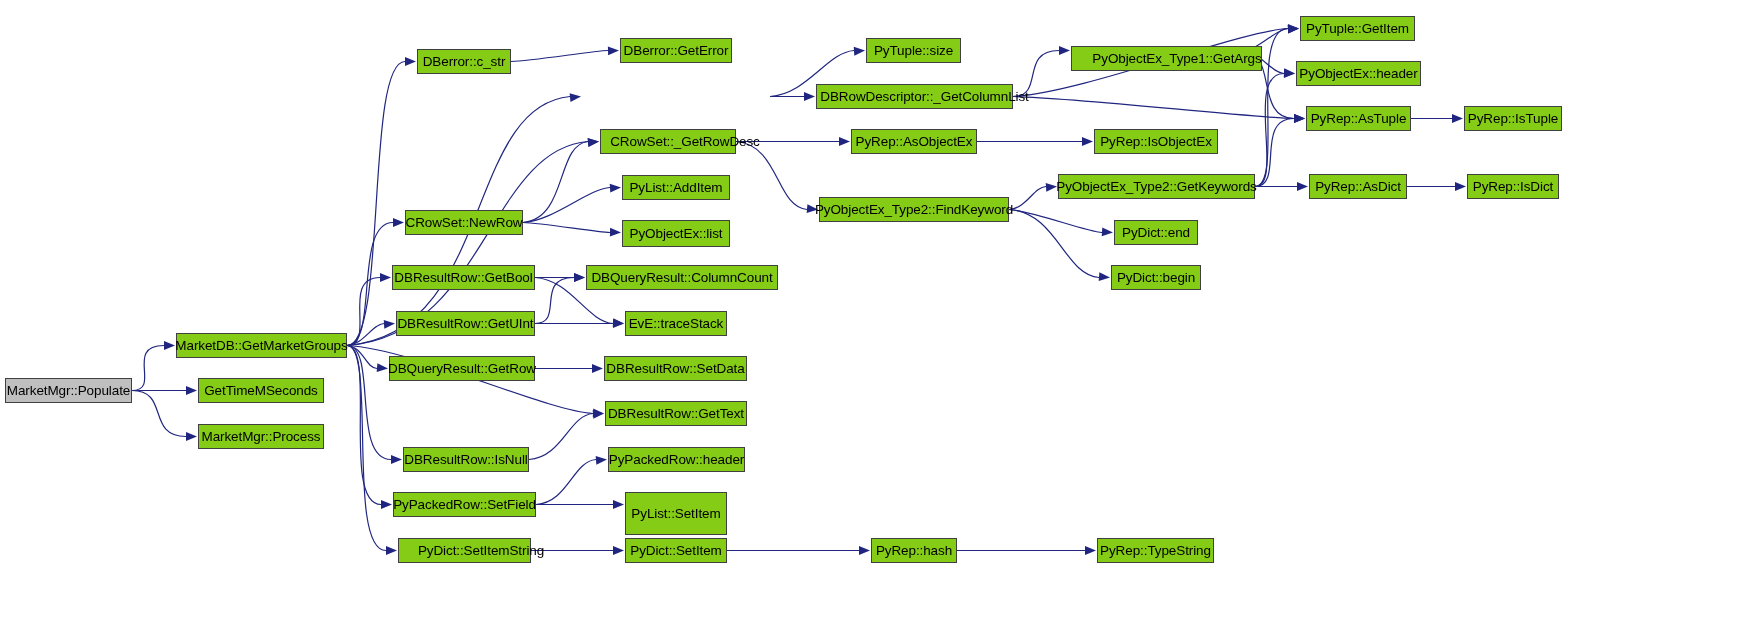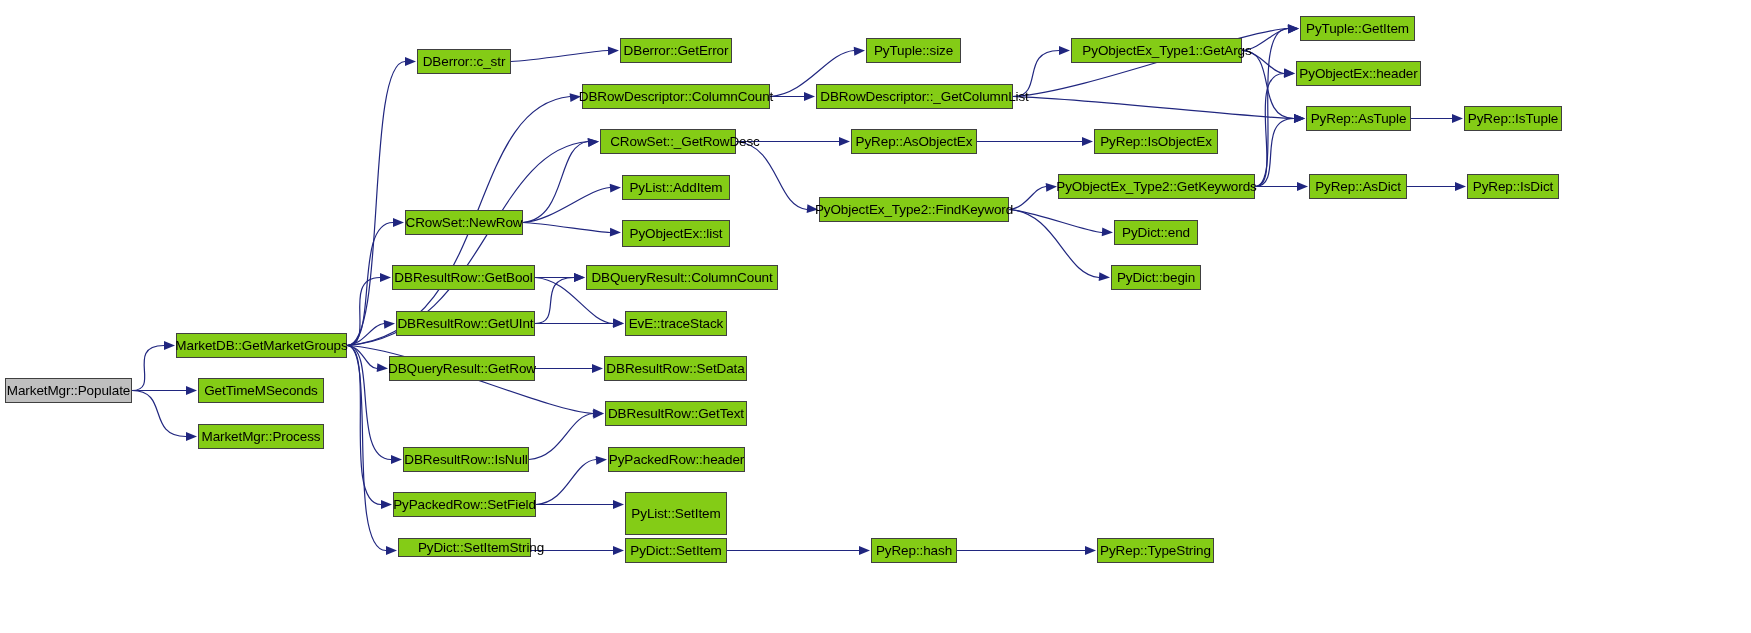--- a/index.html
+++ b/index.html
@@ -144,46 +144,45 @@
       <path d="M1411,118.5 L1452,118.5" fill="none" stroke="#20267f" stroke-width="1.2"></path>
       <polygon points="1463.00,118.50 1452.00,114.10 1452.00,122.90" fill="#20267f"></polygon>
       <path d="M1407,186.5 L1455,186.5" fill="none" stroke="#20267f" stroke-width="1.2"></path>
       <polygon points="1466.00,186.50 1455.00,182.10 1455.00,190.90" fill="#20267f"></polygon>
     </svg>
 <div class="gnode highlight" style="left: 5px; top: 378px; width: 127px; height: 25px;">MarketMgr::Populate</div>
     <div class="gnode" style="left: 176px; top: 333px; width: 171px; height: 25px;">MarketDB::GetMarketGroups</div>
     <div class="gnode" style="left: 198px; top: 378px; width: 126px; height: 25px;">GetTimeMSeconds</div>
     <div class="gnode" style="left: 198px; top: 424px; width: 126px; height: 25px;">MarketMgr::Process</div>
     <div class="gnode" style="left: 417px; top: 49px; width: 94px; height: 25px;">DBerror::c_str</div>
-    <div class="gnode" style="left: 582px; top: 84px; width: 188px; height: 25px;">DBRowDescriptor::ColumnCount</div>
     <div class="gnode" style="left: 600px; top: 129px; width: 136px; height: 25px; padding-left: 34px;">CRowSet::_GetRowDesc</div>
     <div class="gnode" style="left: 405px; top: 210px; width: 118px; height: 25px;">CRowSet::NewRow</div>
     <div class="gnode" style="left: 622px; top: 175px; width: 108px; height: 25px;">PyList::AddItem</div>
     <div class="gnode" style="left: 622px; top: 220px; width: 108px; height: 27px;">PyObjectEx::list</div>
     <div class="gnode" style="left: 392px; top: 265px; width: 143px; height: 25px;">DBResultRow::GetBool</div>
     <div class="gnode" style="left: 396px; top: 311px; width: 139px; height: 25px;">DBResultRow::GetUInt</div>
     <div class="gnode" style="left: 586px; top: 265px; width: 192px; height: 25px;">DBQueryResult::ColumnCount</div>
     <div class="gnode" style="left: 625px; top: 311px; width: 102px; height: 25px;">EvE::traceStack</div>
     <div class="gnode" style="left: 389px; top: 356px; width: 146px; height: 25px;">DBQueryResult::GetRow</div>
     <div class="gnode" style="left: 604px; top: 356px; width: 143px; height: 25px;">DBResultRow::SetData</div>
     <div class="gnode" style="left: 605px; top: 401px; width: 142px; height: 25px;">DBResultRow::GetText</div>
     <div class="gnode" style="left: 403px; top: 447px; width: 126px; height: 25px;">DBResultRow::IsNull</div>
     <div class="gnode" style="left: 608px; top: 447px; width: 137px; height: 25px;">PyPackedRow::header</div>
     <div class="gnode" style="left: 393px; top: 492px; width: 143px; height: 25px;">PyPackedRow::SetField</div>
     <div class="gnode" style="left: 625px; top: 492px; width: 102px; height: 43px;">PyList::SetItem</div>
-    <div class="gnode" style="left: 398px; top: 538px; width: 133px; height: 19px; padding-left: 33px;">PyDict::SetItemString</div>
+    <div class="gnode" style="left: 398px; top: 538px; width: 133px; height: 25px; padding-left: 33px;">PyDict::SetItemString</div>
     <div class="gnode" style="left: 625px; top: 538px; width: 102px; height: 25px;">PyDict::SetItem</div>
     <div class="gnode" style="left: 871px; top: 538px; width: 86px; height: 25px;">PyRep::hash</div>
     <div class="gnode" style="left: 1097px; top: 538px; width: 117px; height: 25px;">PyRep::TypeString</div>
     <div class="gnode" style="left: 620px; top: 38px; width: 112px; height: 25px;">DBerror::GetError</div>
     <div class="gnode" style="left: 866px; top: 38px; width: 95px; height: 25px;">PyTuple::size</div>
     <div class="gnode" style="left: 816px; top: 84px; width: 197px; height: 25px; padding-left: 20px;">DBRowDescriptor::_GetColumnList</div>
     <div class="gnode" style="left: 851px; top: 129px; width: 126px; height: 25px;">PyRep::AsObjectEx</div>
     <div class="gnode" style="left: 819px; top: 197px; width: 190px; height: 25px;">PyObjectEx_Type2::FindKeyword</div>
-    <div class="gnode" style="left: 1071px; top: 38px; width: 171px; height: 25px; padding-left: 21px;">PyObjectEx_Type1::GetArgs</div>
+    <div class="gnode" style="left: 1071px; top: 46px; width: 191px; height: 25px; padding-left: 21px;">PyObjectEx_Type1::GetArgs</div>
     <div class="gnode" style="left: 1094px; top: 129px; width: 124px; height: 25px;">PyRep::IsObjectEx</div>
     <div class="gnode" style="left: 1058px; top: 174px; width: 197px; height: 25px;">PyObjectEx_Type2::GetKeywords</div>
     <div class="gnode" style="left: 1114px; top: 220px; width: 84px; height: 25px;">PyDict::end</div>
     <div class="gnode" style="left: 1111px; top: 265px; width: 90px; height: 25px;">PyDict::begin</div>
     <div class="gnode" style="left: 1300px; top: 16px; width: 115px; height: 25px;">PyTuple::GetItem</div>
     <div class="gnode" style="left: 1296px; top: 61px; width: 125px; height: 25px;">PyObjectEx::header</div>
     <div class="gnode" style="left: 1306px; top: 106px; width: 105px; height: 25px;">PyRep::AsTuple</div>
     <div class="gnode" style="left: 1309px; top: 174px; width: 98px; height: 25px;">PyRep::AsDict</div>
     <div class="gnode" style="left: 1464px; top: 106px; width: 98px; height: 25px;">PyRep::IsTuple</div>
     <div class="gnode" style="left: 1467px; top: 174px; width: 92px; height: 25px;">PyRep::IsDict</div>

